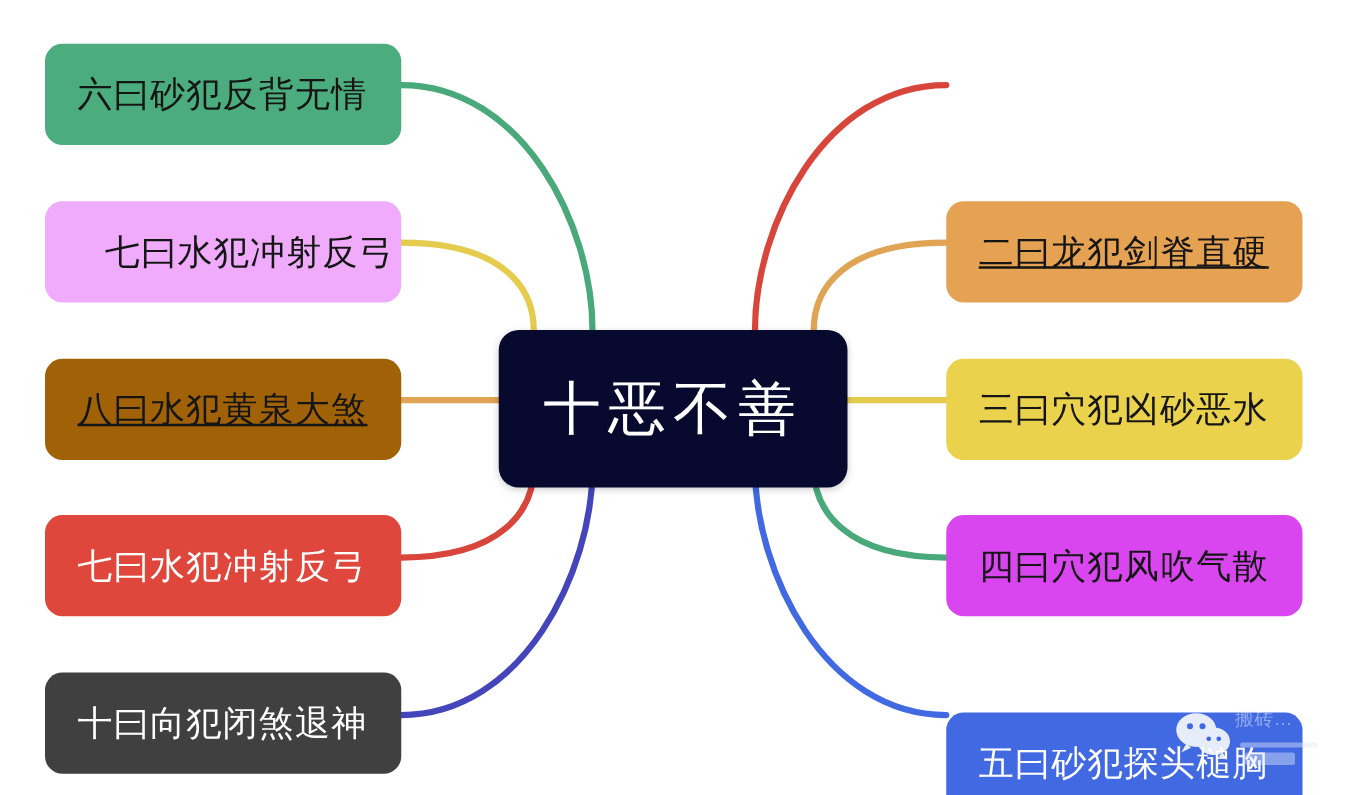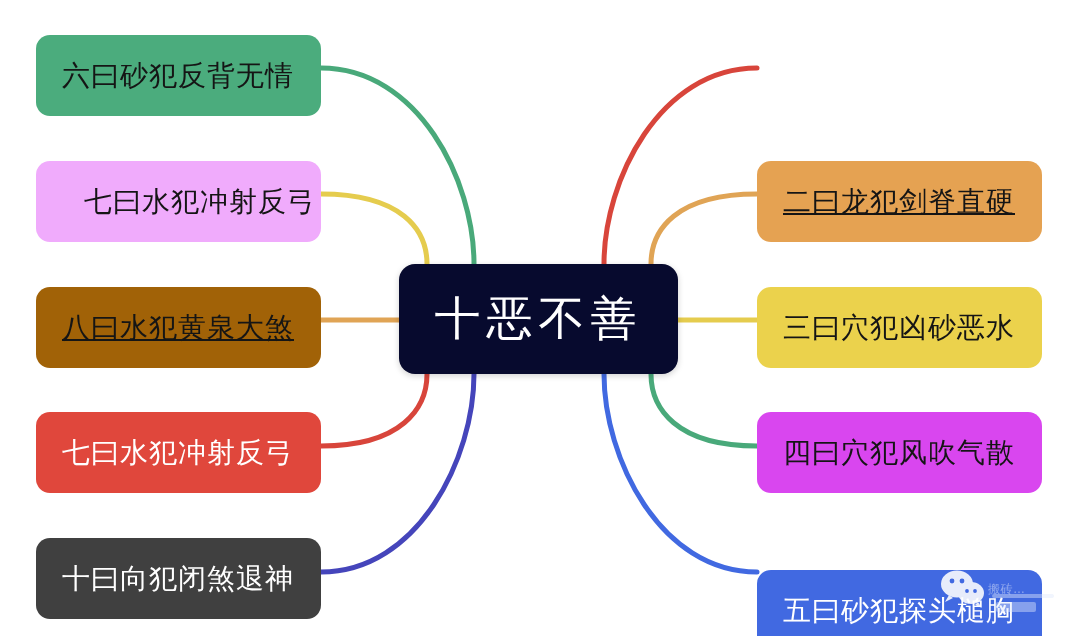--- a/index.html
+++ b/index.html
@@ -40,21 +40,21 @@
     font-size: 28px;
     padding: 0 0 0 26px;
   }
   .leaf.right {
     padding: 0 0 0 26px;
   }
   .center-node {
     left: 399px;
     top: 264px;
     width: 279px;
-    height: 110px;
+    height: 126px;
     background: #070a2e;
     border-radius: 16px;
     color: #ffffff;
     font-size: 46px;
     letter-spacing: 6px;
     justify-content: center;
     box-shadow: 0 2px 6px rgba(0,0,0,0.18);
   }
   .dark-text { color: #151515; }
   .light-text { color: #ffffff; }
@@ -77,22 +77,22 @@
     left: 940px;
     top: 568px;
     width: 130px;
     height: 62px;
     opacity: 0.88;
     pointer-events: none;
   }
   .wm-text {
     position: absolute;
     left: 48px;
-    top: 14px;
-    font-size: 12px;
+    top: 0;
+    font-size: 15px;
     color: #e8eefc;
     opacity: 0.55;
     line-height: 15px;
     letter-spacing: 0.5px;
   }
   .wm-bar {
     position: absolute;
     background: #dfe8fb;
     opacity: 0.5;
     height: 4px;

